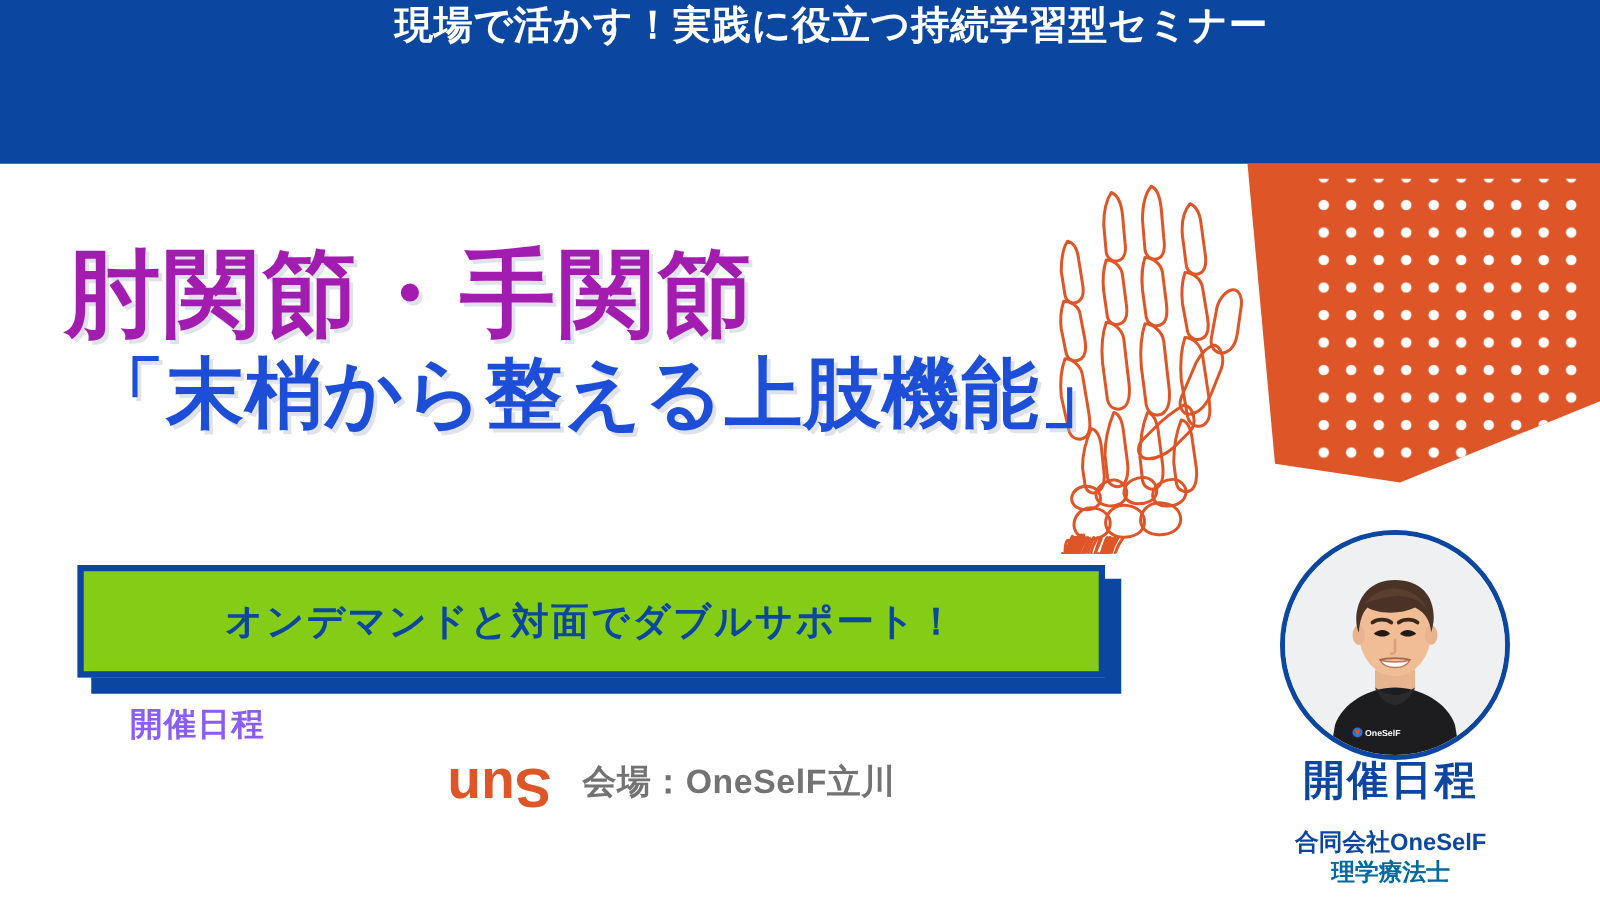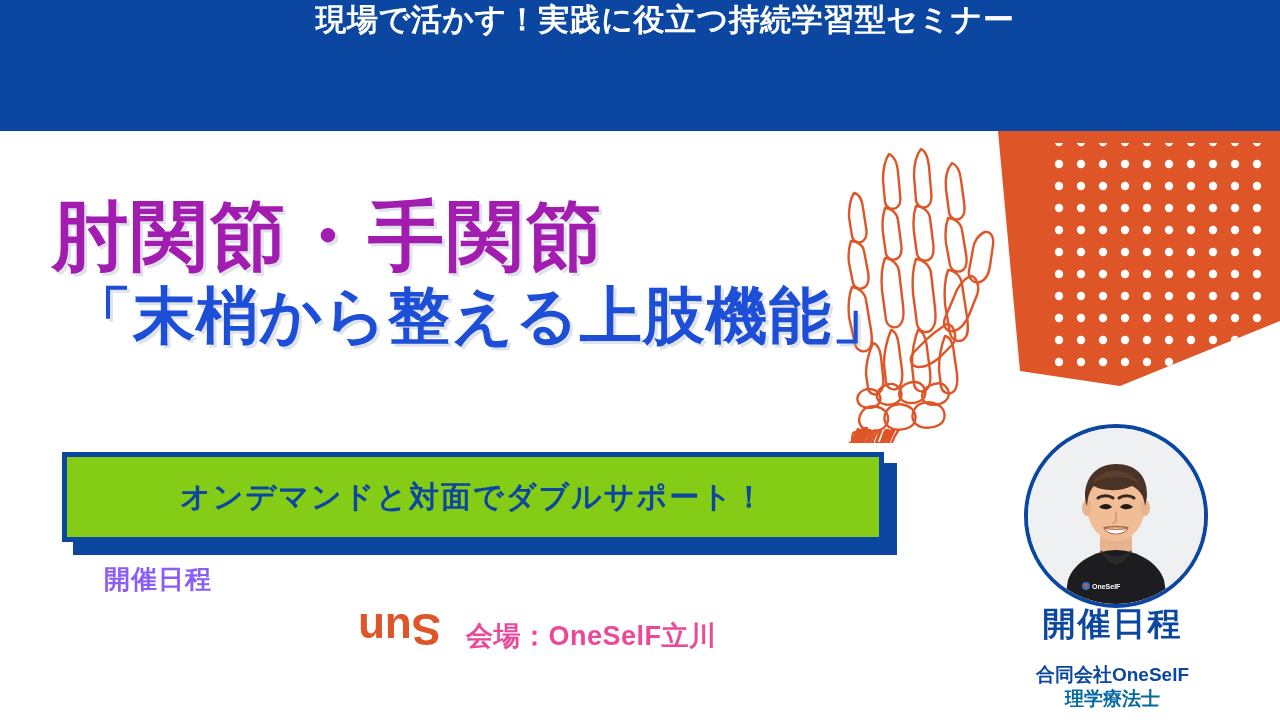--- a/index.html
+++ b/index.html
@@ -171,25 +171,25 @@
   }
   .time-value {
     color: #0B47A1;
     font-weight: 700;
     font-size: 62px;
     line-height: 1;
     letter-spacing: 0px;
     white-space: nowrap;
   }
   .venue-value {
-    color: #ec4899;
+    color: #737373;
     font-weight: 700;
     font-size: 27px;
     line-height: 1;
-    margin-top: 23px;
+    margin-top: 12px;
     letter-spacing: 0.5px;
     white-space: nowrap;
   }
 
   
   .portrait {
     position: absolute;
     left: 1024px; top: 424px;
     width: 176px; height: 176px;
     border-radius: 50%;

